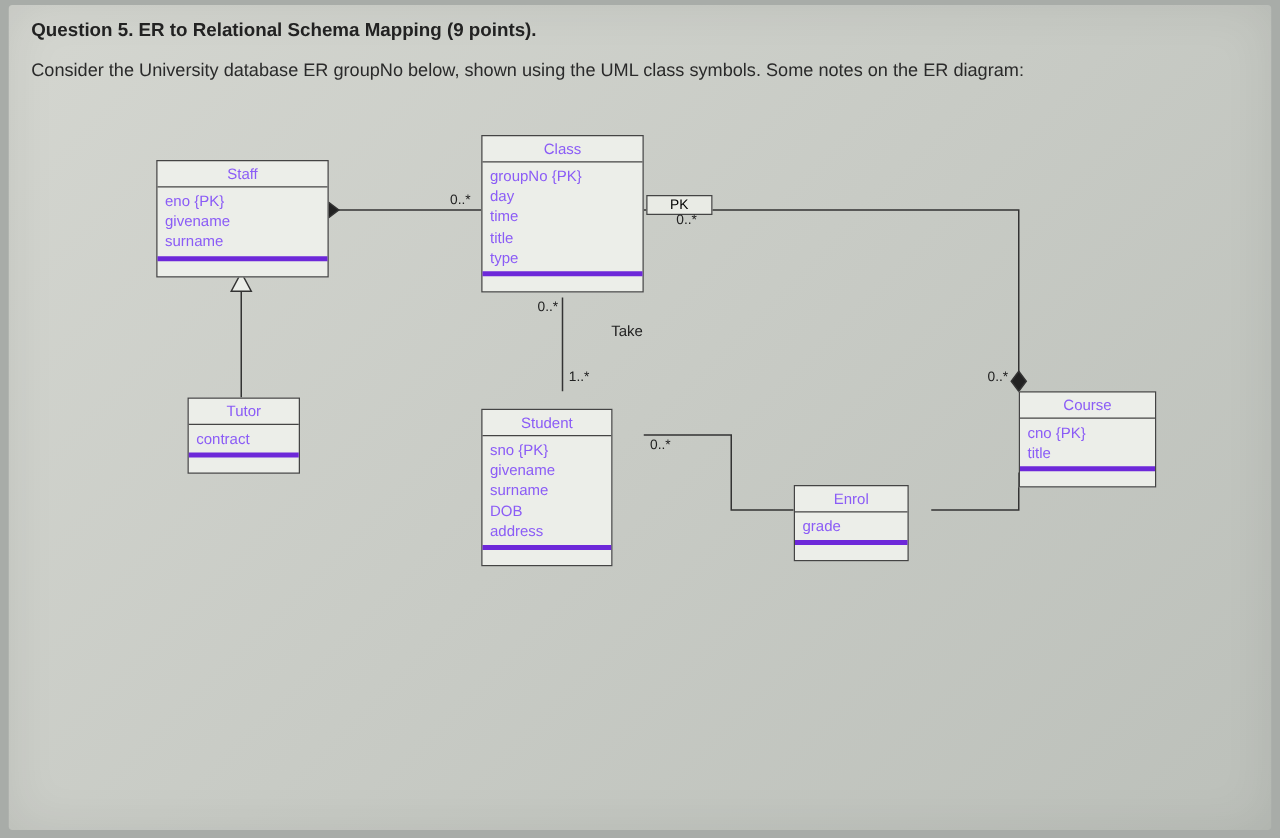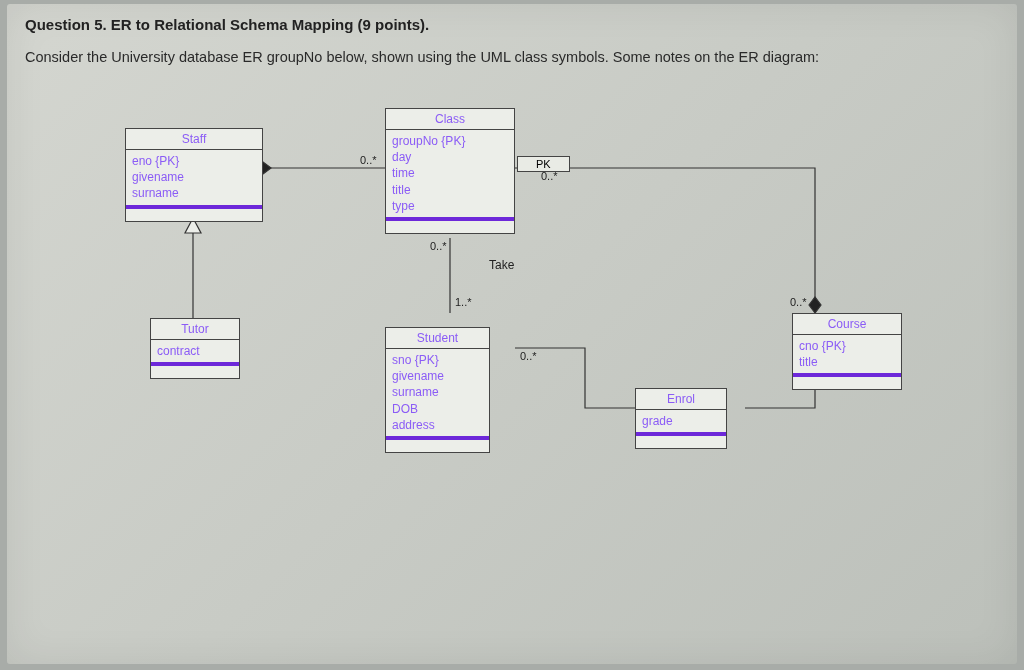--- a/index.html
+++ b/index.html
@@ -70,21 +70,21 @@
   }
   .uml .sect:last-child { border-bottom: none; }
   .uml .row { white-space: nowrap; line-height: 1.35; }
 
   
   .staff   { left: 100px;  top: 50px;  width: 138px; }
   .tutor   { left: 125px;  top: 240px; width: 90px; }
   .class   { left: 360px;  top: 30px;  width: 130px; }
   .student { left: 360px;  top: 249px; width: 105px; }
   .enrol   { left: 610px;  top: 310px; width: 92px; }
-  .course  { left: 767px;  top: 235px; width: 110px; }
+  .course  { left: 790px;  top: 235px; width: 110px; }
 
   .badge {
     position: absolute;
     background: #e9ebe5;
     border: 1px solid #444;
     font-size: 11px;
     padding: 0 18px;
     line-height: 14px;
   }
   .mlabel {

